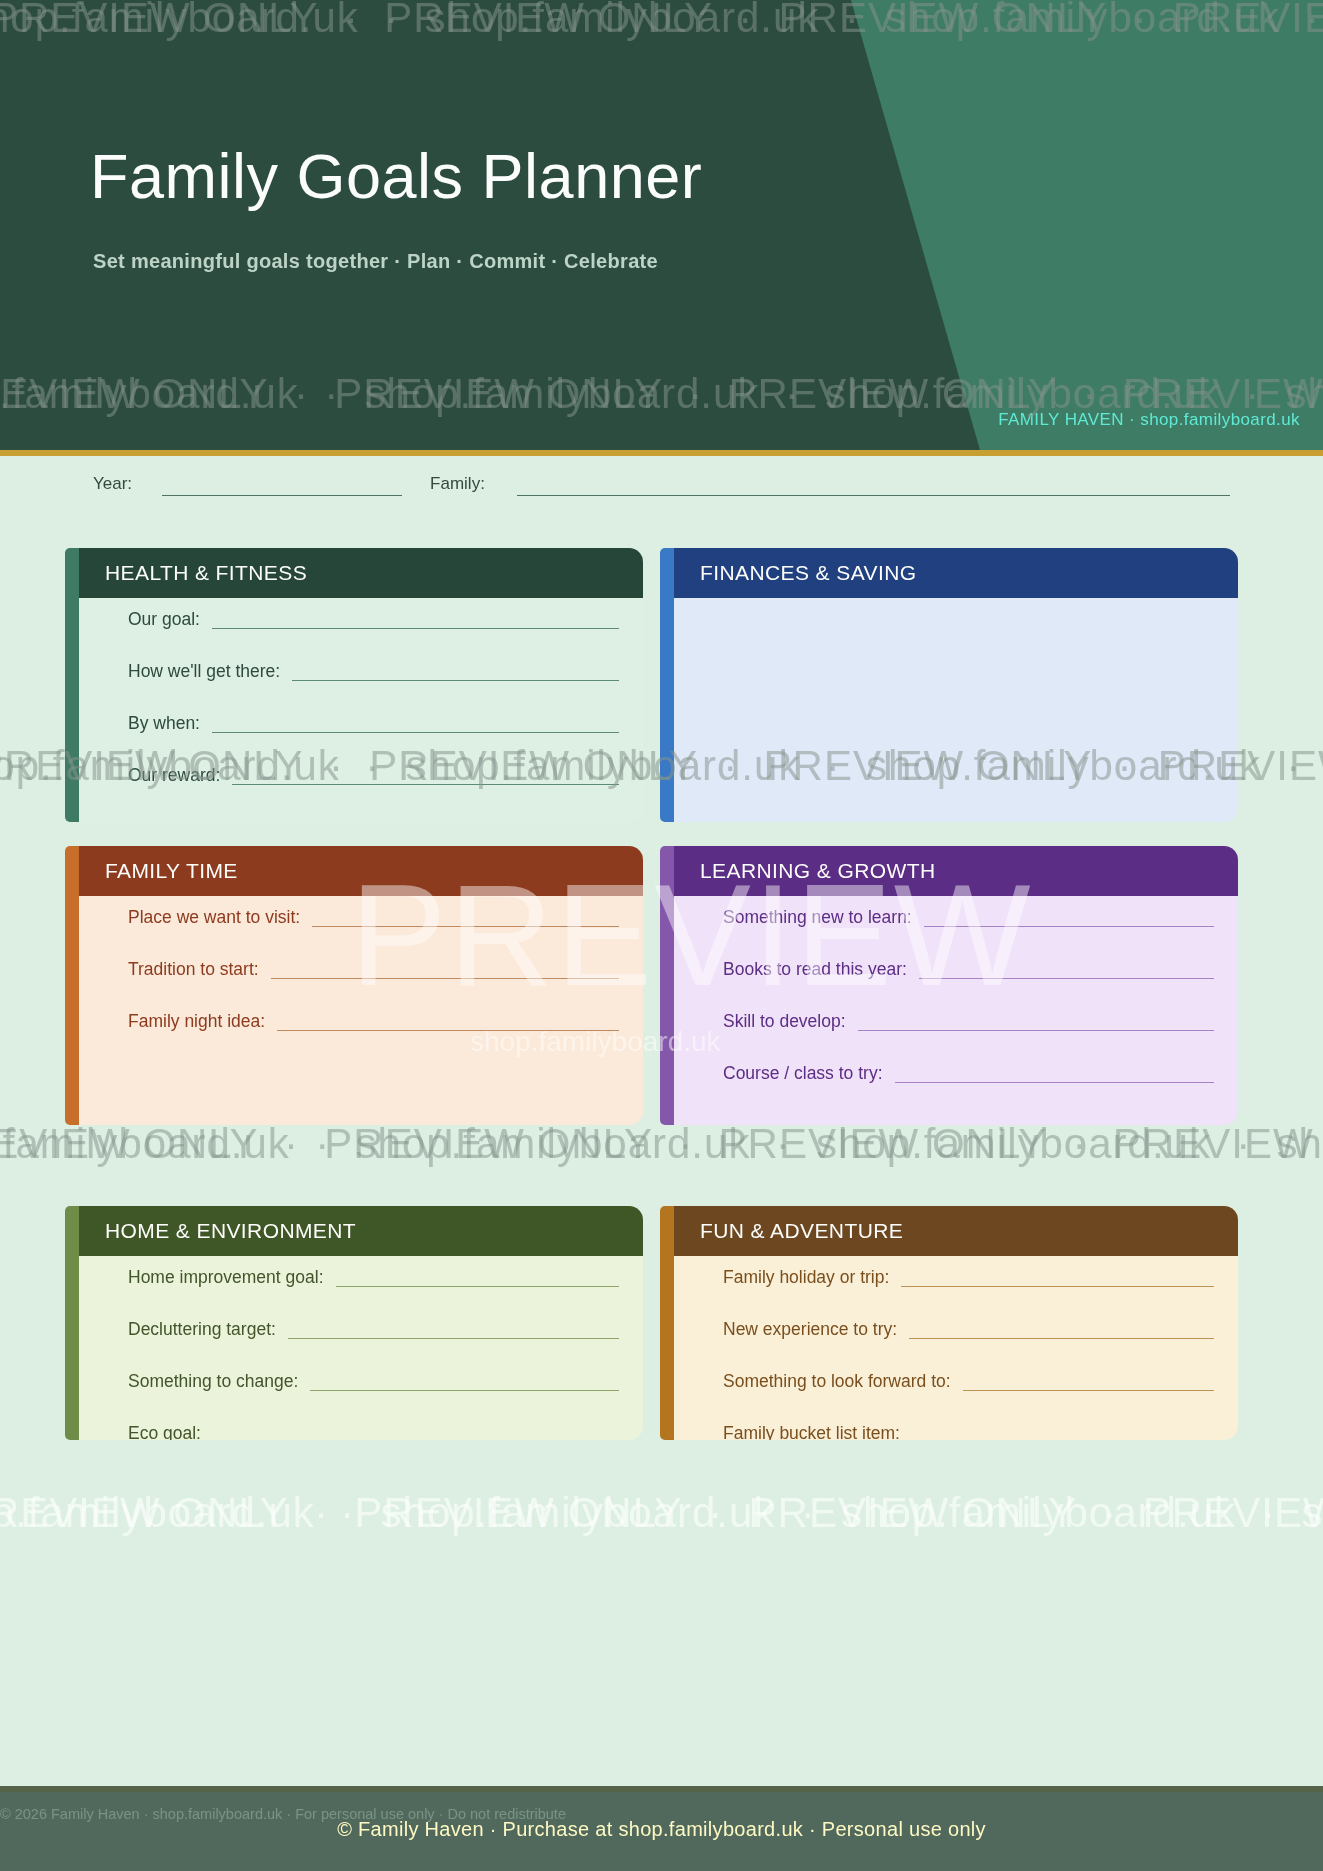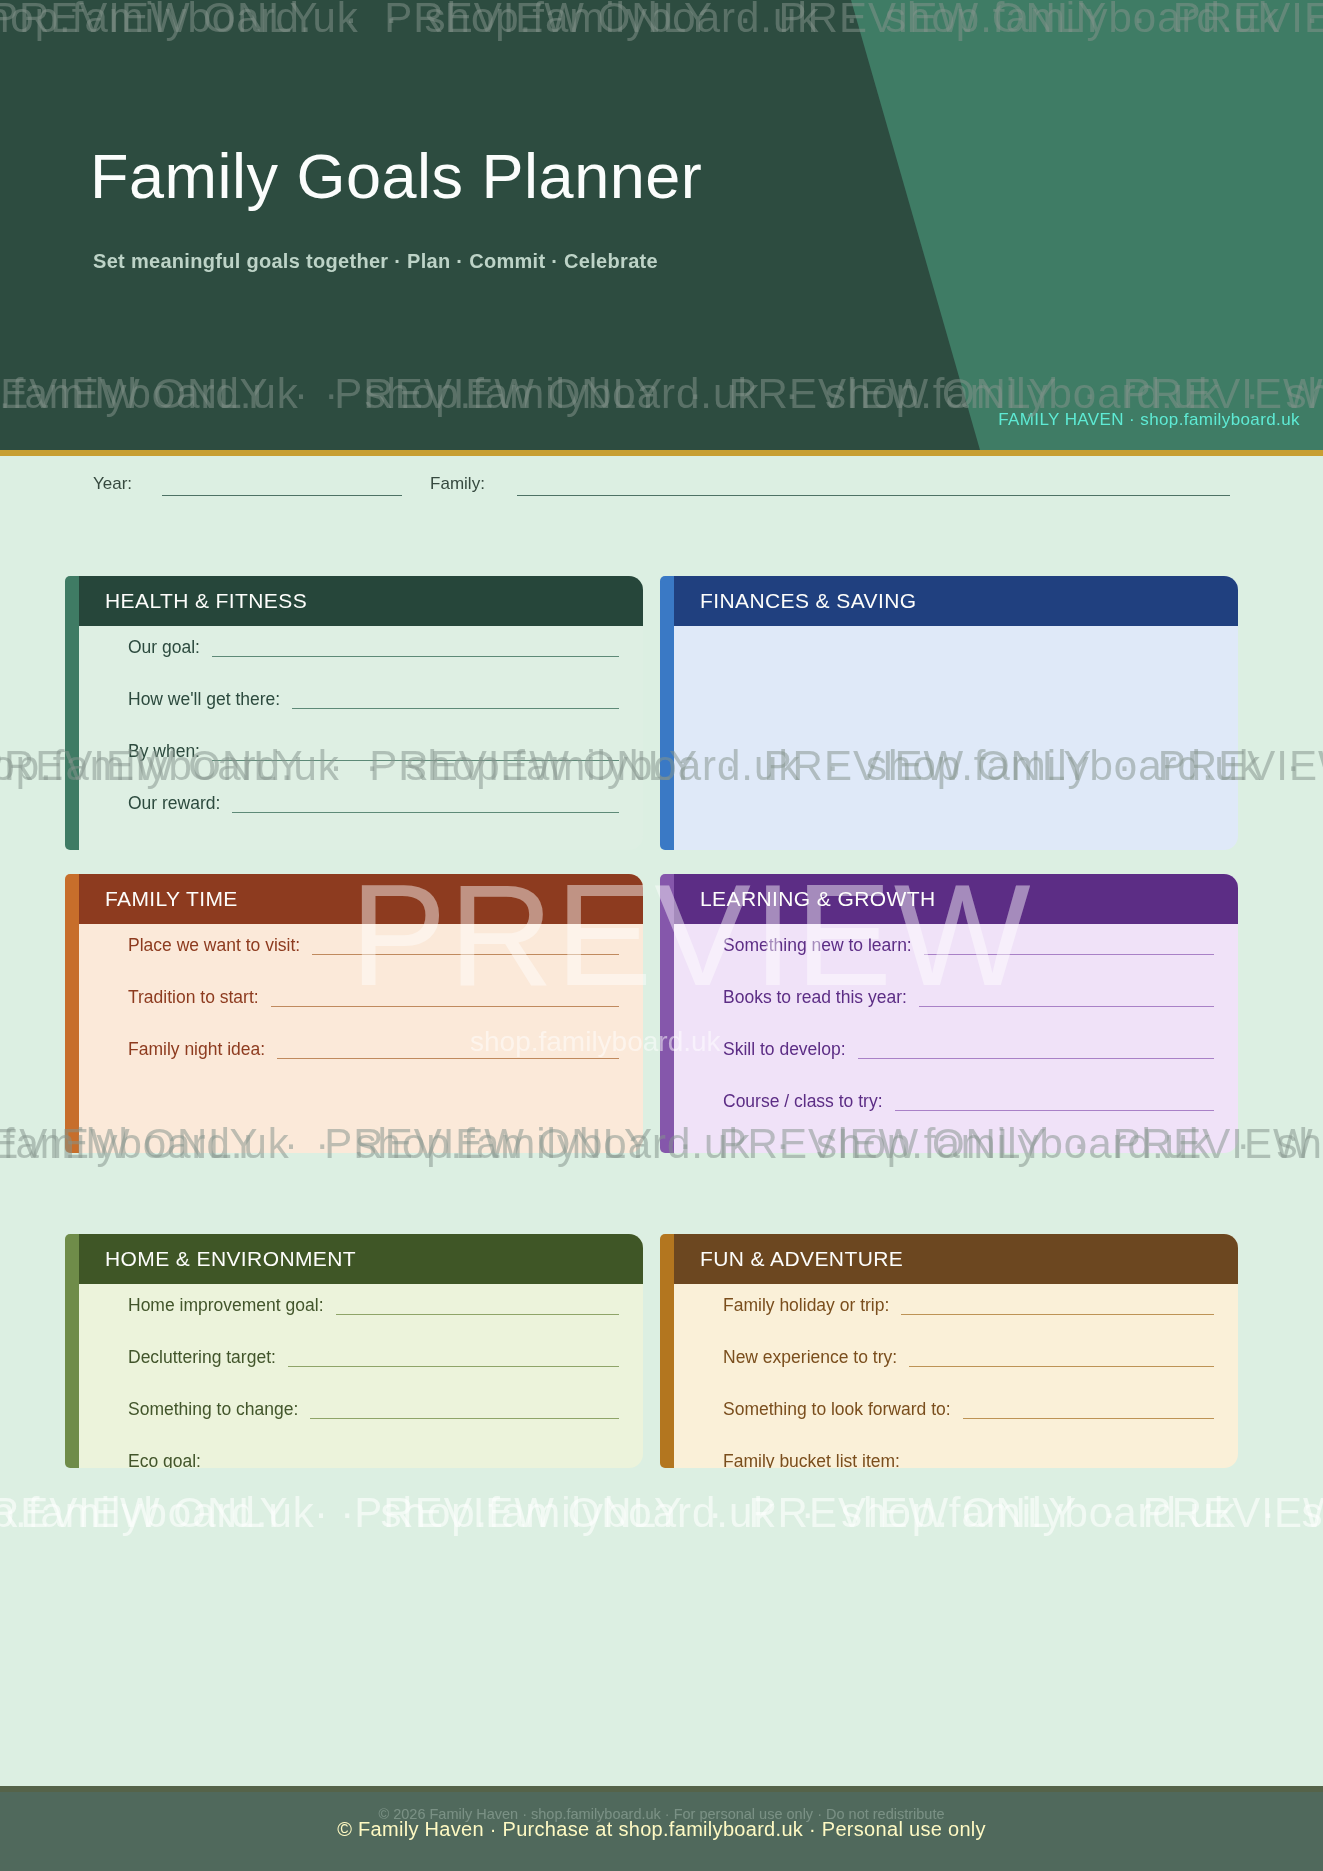--- a/index.html
+++ b/index.html
@@ -18,21 +18,21 @@
   
   #yearrow{position:absolute;left:93px;right:93px;top:466px;height:30px;display:flex;align-items:flex-end;
       font-size:17px;color:#36493f;}
   #yearrow .lbl{padding-bottom:2px;white-space:nowrap;}
   #yearrow .wline{border-bottom:1.5px solid #4e7265;height:1px;}
   #yearrow .l1{width:240px;margin-left:30px;}
   #yearrow .gap{width:28px;}
   #yearrow .l2{flex:1;margin-left:32px;}
 
   
-  .card{position:absolute;width:578px;display:flex;border-radius:5px 14px 14px 5px;overflow:hidden;margin-top:28px;}
+  .card{position:absolute;width:578px;display:flex;border-radius:5px 14px 14px 5px;overflow:hidden;}
   .card .bar{width:14px;background:var(--accent);}
   .card .content{flex:1;background:var(--body);display:flex;flex-direction:column;}
   .card .head{height:50px;background:var(--header);color:#fdfdfb;font-size:21px;letter-spacing:.4px;
       display:flex;align-items:center;padding-left:26px;flex:none;}
   .card .fields{padding:0 24px 0 49px;}
   .field{display:flex;align-items:flex-end;height:52px;font-size:17.5px;color:var(--label);}
   .field:first-child{height:32px;}
   .field .flabel{white-space:nowrap;padding-bottom:0;}
   .field .line{flex:1;margin-left:12px;border-bottom:1.6px solid var(--line);margin-bottom:1px;}
   #card0,#card1{top:548px;height:274px;}
@@ -52,21 +52,21 @@
   #bandD span.s1{left:-70px;} #bandD span.s2{left:-105px;}
   #bandE span.s1{left:-40px;} #bandE span.s2{left:-80px;}
   #previewStamp{position:absolute;left:350px;top:852px;font-size:145px;color:rgba(255,255,255,.45);
       letter-spacing:2px;z-index:6;pointer-events:none;white-space:nowrap;}
   #urlStamp{position:absolute;left:470px;top:1026px;font-size:28px;color:rgba(255,255,255,.5);
       z-index:6;pointer-events:none;white-space:nowrap;}
 
   
   #footdivider{position:absolute;left:0;top:1786px;width:1323px;height:6px;background:#556349;}
   #footer{position:absolute;left:0;top:1792px;width:1323px;height:79px;background:#50695c;}
-  #footfaint{position:absolute;left:0;top:14px;width:100%;text-align:center;font-size:14.5px;
+  #footfaint{position:absolute;left:0;top:14px;width:100%;font-size:14.5px;
       color:rgba(223,238,228,.30);white-space:nowrap;}
   #footmain{position:absolute;left:0;top:26px;width:100%;text-align:center;font-size:20px;
       color:#fef9c3;letter-spacing:.3px;white-space:nowrap;}
 </style>
 </head>
 <body>
 
 <div id="page">
 
   <div id="header">

